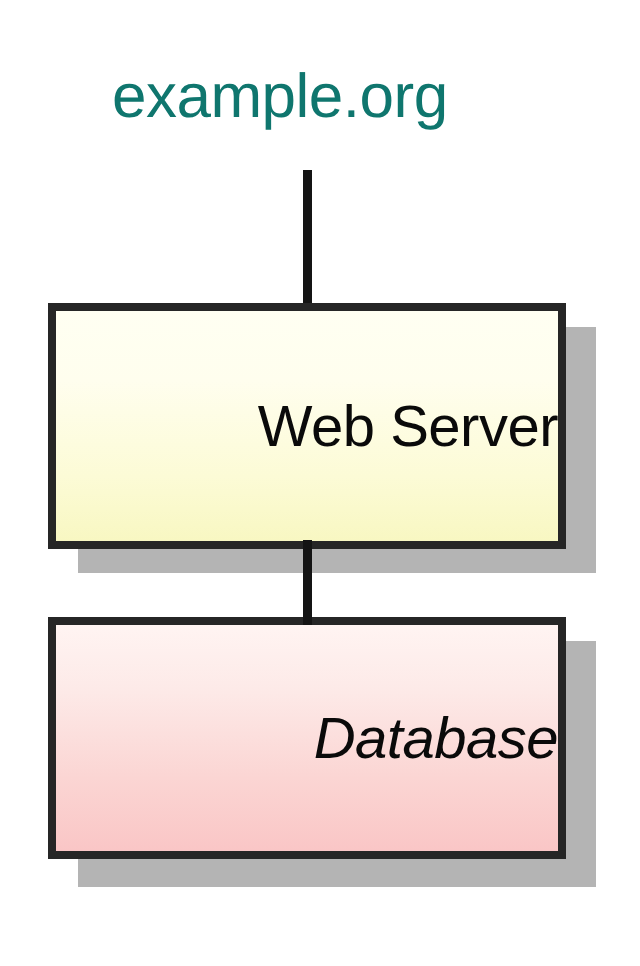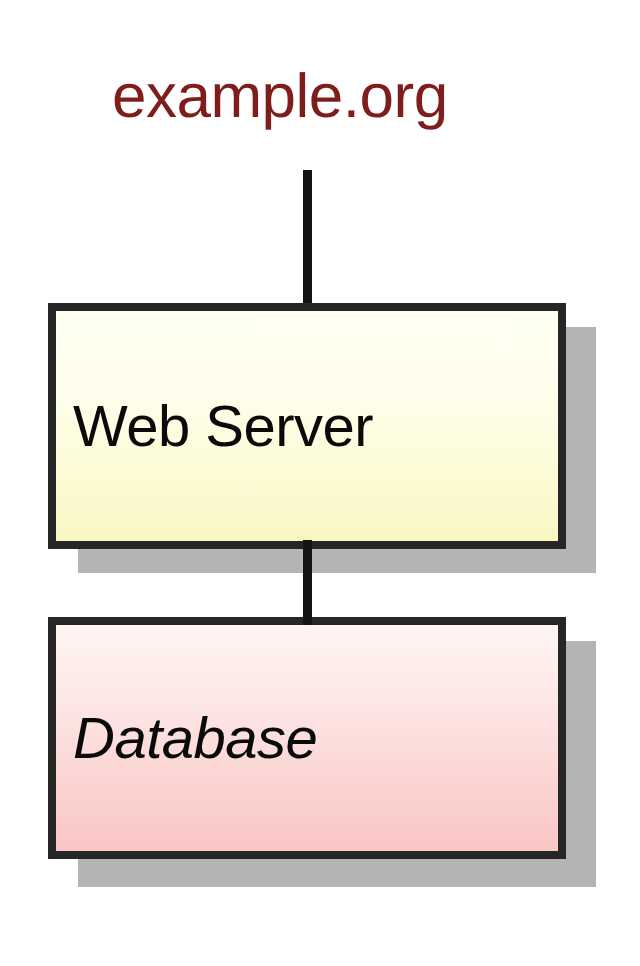--- a/index.html
+++ b/index.html
@@ -22,21 +22,21 @@
   
   .label-text {
     position: absolute;
     left: 112px;
     top: 58px;
     width: 410px;
     height: 78px;
     font-size: 62px;
     line-height: 78px;
     font-weight: 400;
-    color: #7f1d1d;
+    color: #0f766e;
     white-space: nowrap;
     letter-spacing: -0.5px;
     text-rendering: geometricPrecision;
   }
 
   
   .connector {
     position: absolute;
     background: #141414;
     width: 9px;
@@ -58,21 +58,21 @@
     position: absolute;
     box-sizing: border-box;
     border: 8px solid #262626;
     z-index: 4;
   }
   .node-inner {
     width: 100%;
     height: 100%;
     display: flex;
     align-items: center;
-    justify-content: flex-start;
+    justify-content: flex-end;
     box-sizing: border-box;
     padding-left: 17px;
   }
   .node-label {
     font-size: 58px;
     line-height: 1;
     color: #0a0a0a;
     white-space: nowrap;
     letter-spacing: -0.5px;
   }

